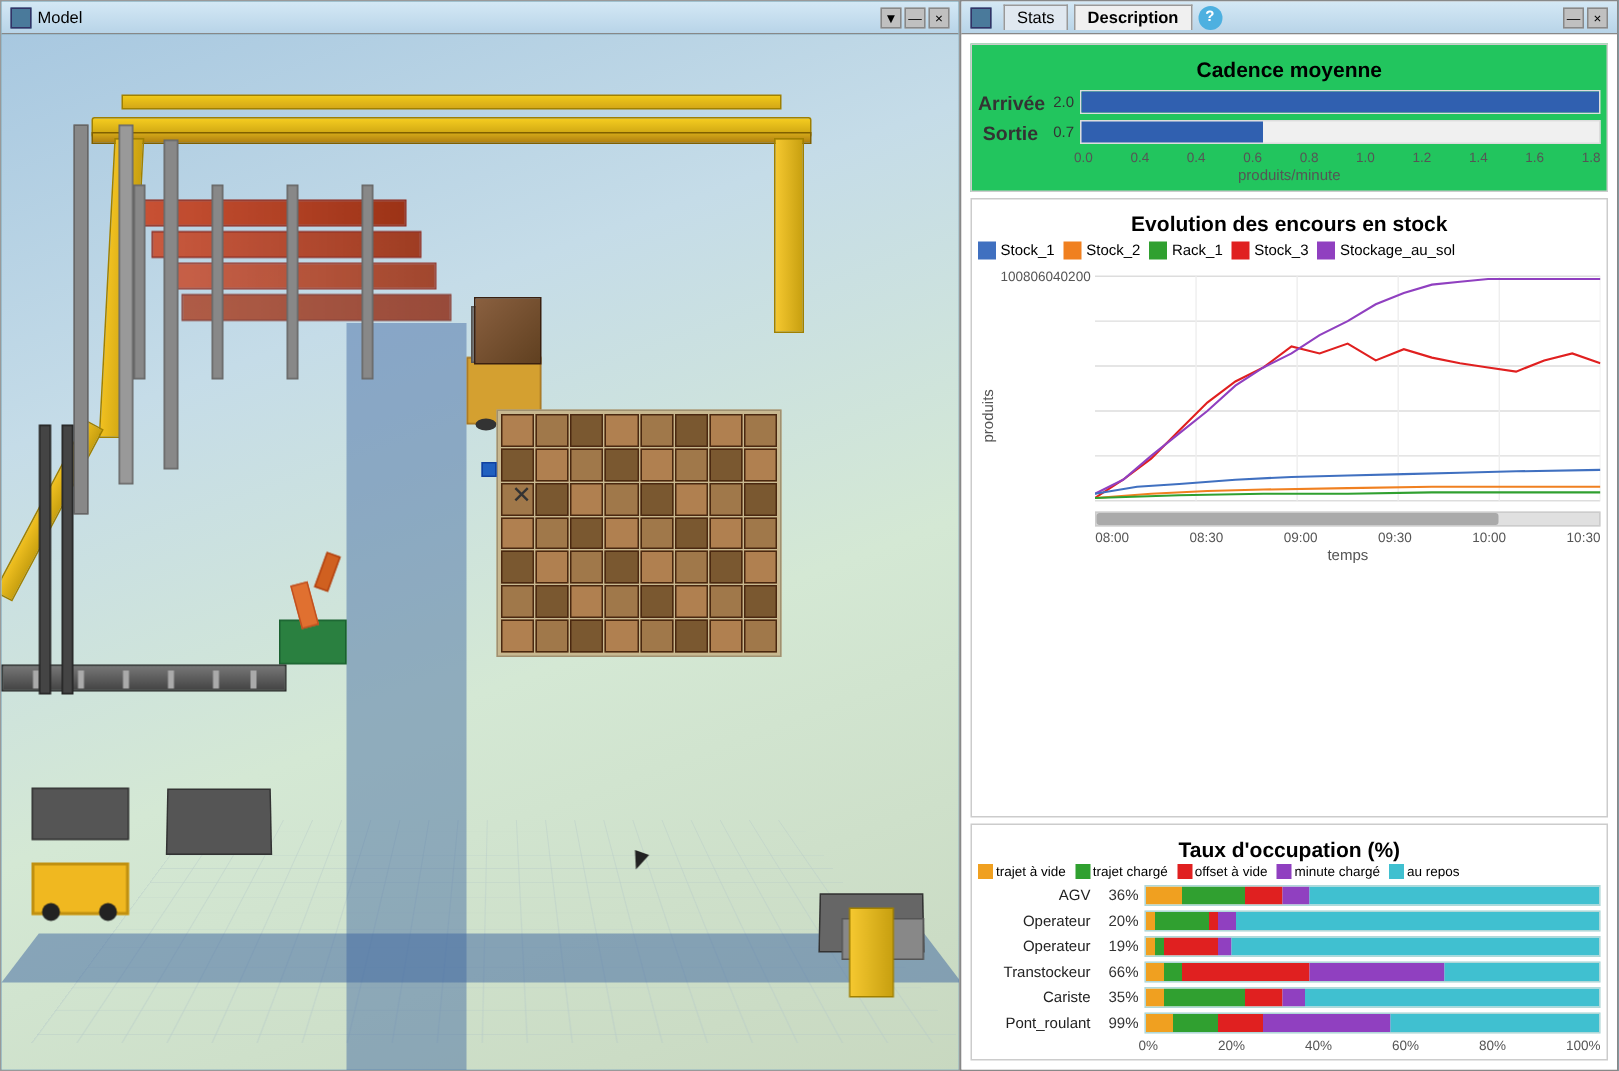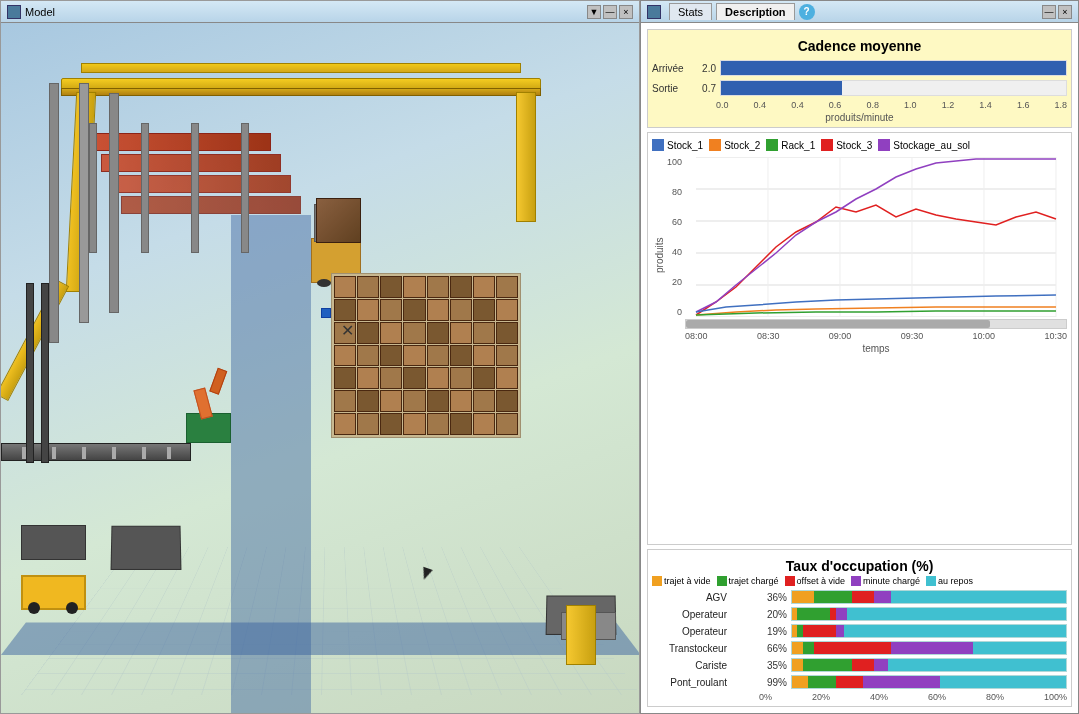--- a/index.html
+++ b/index.html
@@ -96,37 +96,39 @@
       font-weight: bold;
       text-align: center;
       color: #000;
       padding: 4px 0 2px;
     }
 
     
     #cadence-section {
       border: 1px solid #ccc;
       padding: 4px;
-      background: #fef9c3;
+      background: #22c55e;
     }
     .cadence-chart {
       display: flex;
       flex-direction: column;
       gap: 4px;
       padding: 4px 0;
     }
     .cadence-row {
       display: flex;
       align-items: center;
       gap: 4px;
     }
     .cadence-label {
       width: 40px;
-      font-size: 10px;
+      text-align: right;
+      font-size: 13px;
       color: #333;
+      font-weight: bold;
     }
     .cadence-value {
       width: 20px;
       font-size: 10px;
       text-align: right;
       color: #333;
     }
     .cadence-bar-container {
       flex: 1;
       height: 16px;
@@ -217,21 +219,20 @@
       width: 75px;
       font-size: 10px;
       color: #222;
       text-align: right;
     }
     .taux-pct {
       width: 28px;
       font-size: 10px;
       color: #333;
       text-align: right;
-      margin-left: 28px;
     }
     .taux-bar-container {
       flex: 1;
       height: 14px;
       background: #e0f0f0;
       border: 1px solid #b0d8d8;
       display: flex;
       overflow: hidden;
     }
     .taux-segment {
@@ -443,20 +444,21 @@
         <span>1.0</span>
         <span>1.2</span>
         <span>1.4</span>
         <span>1.6</span>
         <span>1.8</span>
       </div>
       <div class="x-axis-unit">produits/minute</div>
     </div>
 
     <div id="evolution-section">
+      <div class="section-title">Evolution des encours en stock</div>
       <div class="legend-row">
         <div class="legend-item">
           <div class="legend-color" style="background:#4070c0;"></div>
           <span>Stock_1</span>
         </div>
         <div class="legend-item">
           <div class="legend-color" style="background:#f08020;"></div>
           <span>Stock_2</span>
         </div>
         <div class="legend-item">
@@ -470,21 +472,21 @@
         <div class="legend-item">
           <div class="legend-color" style="background:#9040c0;"></div>
           <span>Stockage_au_sol</span>
         </div>
       </div>
 
       <div class="chart-area" style="display:flex;">
 
         <div style="writing-mode:vertical-rl;transform:rotate(180deg);font-size:10px;color:#555;text-align:center;padding:0 2px;">produits</div>
 
-        <div style="display:flex;flex-direction:column;justify-content:space-between;font-size:9px;color:#555;padding-right:3px;height:160px;text-align:right;">
+        <div style="display:flex;flex-direction:row;justify-content:space-between;font-size:9px;color:#555;padding-right:3px;height:160px;text-align:right;">
           <span>100</span>
           <span>80</span>
           <span>60</span>
           <span>40</span>
           <span>20</span>
           <span>0</span>
         </div>
 
         <div style="flex:1;">
           <svg width="100%" height="160" viewBox="0 0 360 160" style="display:block;">

